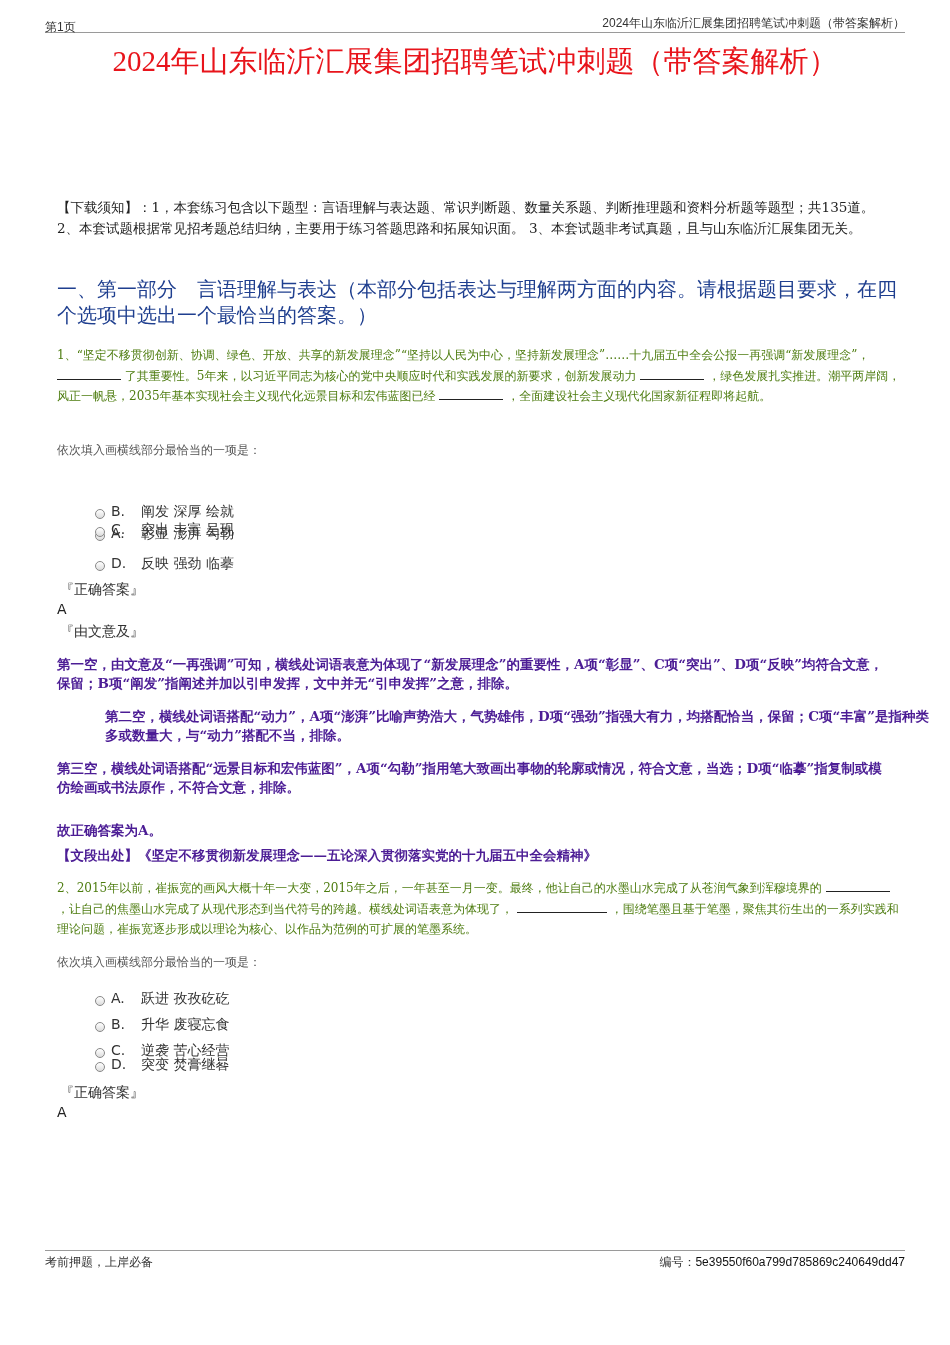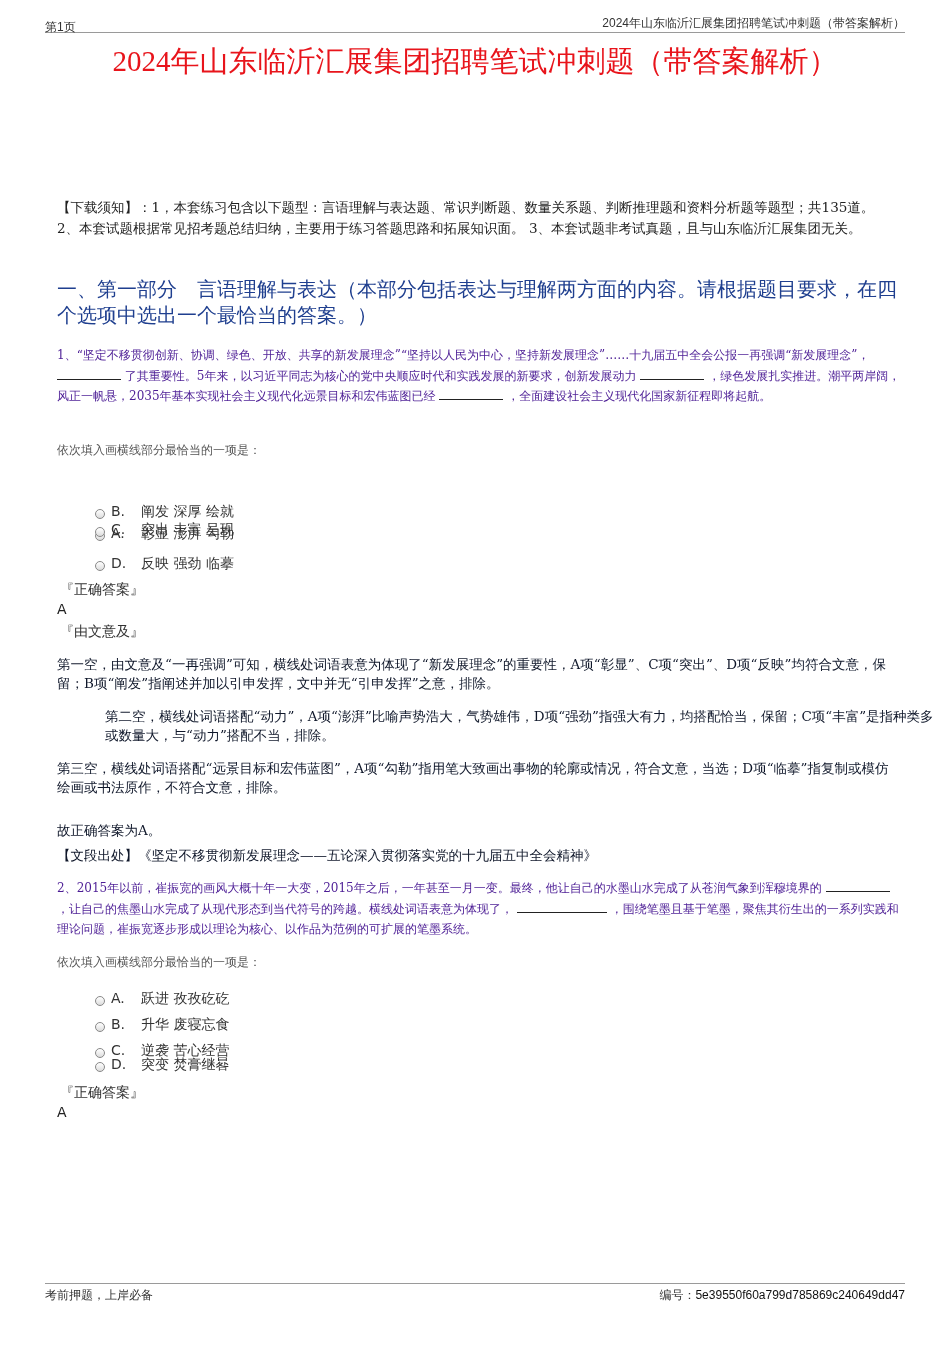--- a/index.html
+++ b/index.html
@@ -23,21 +23,21 @@
     .notice {
       position: absolute; left: 57px; top: 149px; width: 840px;
       font-size: 13.5px; line-height: 21px; color: #222; margin-top: 48px;
     }
     .section-heading {
       position: absolute; left: 57px; top: 276px; width: 840px;
       font-size: 20px; line-height: 26px; color: #1f3f8f;
     }
     .q-text {
       position: absolute; left: 57px; width: 845px;
-      font-size: 12px; line-height: 20.5px; color: #4c1d95;
+      font-size: 12px; line-height: 20.5px; color: #4d7c0f;
     }
     .blank {
       display: inline-block; border-bottom: 1px solid #222; height: 12px; vertical-align: baseline;
     }
     .prompt {
       position: absolute; left: 57px; font-size: 12px; color: #555;
     }
     .options { position: absolute; left: 95px; }
     .option {
       position: absolute; left: 0; white-space: nowrap;
@@ -51,24 +51,24 @@
     .opt-letter { font-family: "DejaVu Sans", sans-serif; display: inline-block; width: 30px; }
     .label-line {
       position: absolute; left: 60px; font-size: 14px; color: #333;
     }
     .answer-val {
       position: absolute; left: 57px; font-size: 14px; color: #222;
       font-family: "DejaVu Sans", sans-serif;
     }
     .analysis {
       position: absolute; left: 57px; width: 835px;
-      font-size: 13.5px; line-height: 19px; color: #0f172a;
+      font-size: 13.5px; line-height: 19px; color: #4c1d95; font-weight: bold;
     }
     .footer {
-      position: absolute; left: 45px; top: 1283px; width: 860px; height: 20px;
+      position: absolute; left: 45px; top: 1250px; width: 860px; height: 20px;
       border-top: 1px solid #9a9a9a; font-size: 12px; color: #333;
     }
     .footer .left { position: absolute; left: 0; top: 3px; }
     .footer .right { position: absolute; right: 0; top: 3px; text-align: center; }
     .footer .code { font-family: "Liberation Sans", sans-serif; color: #111; }
   </style>
 </head>
 <body>
 
 <div class="page-header">

